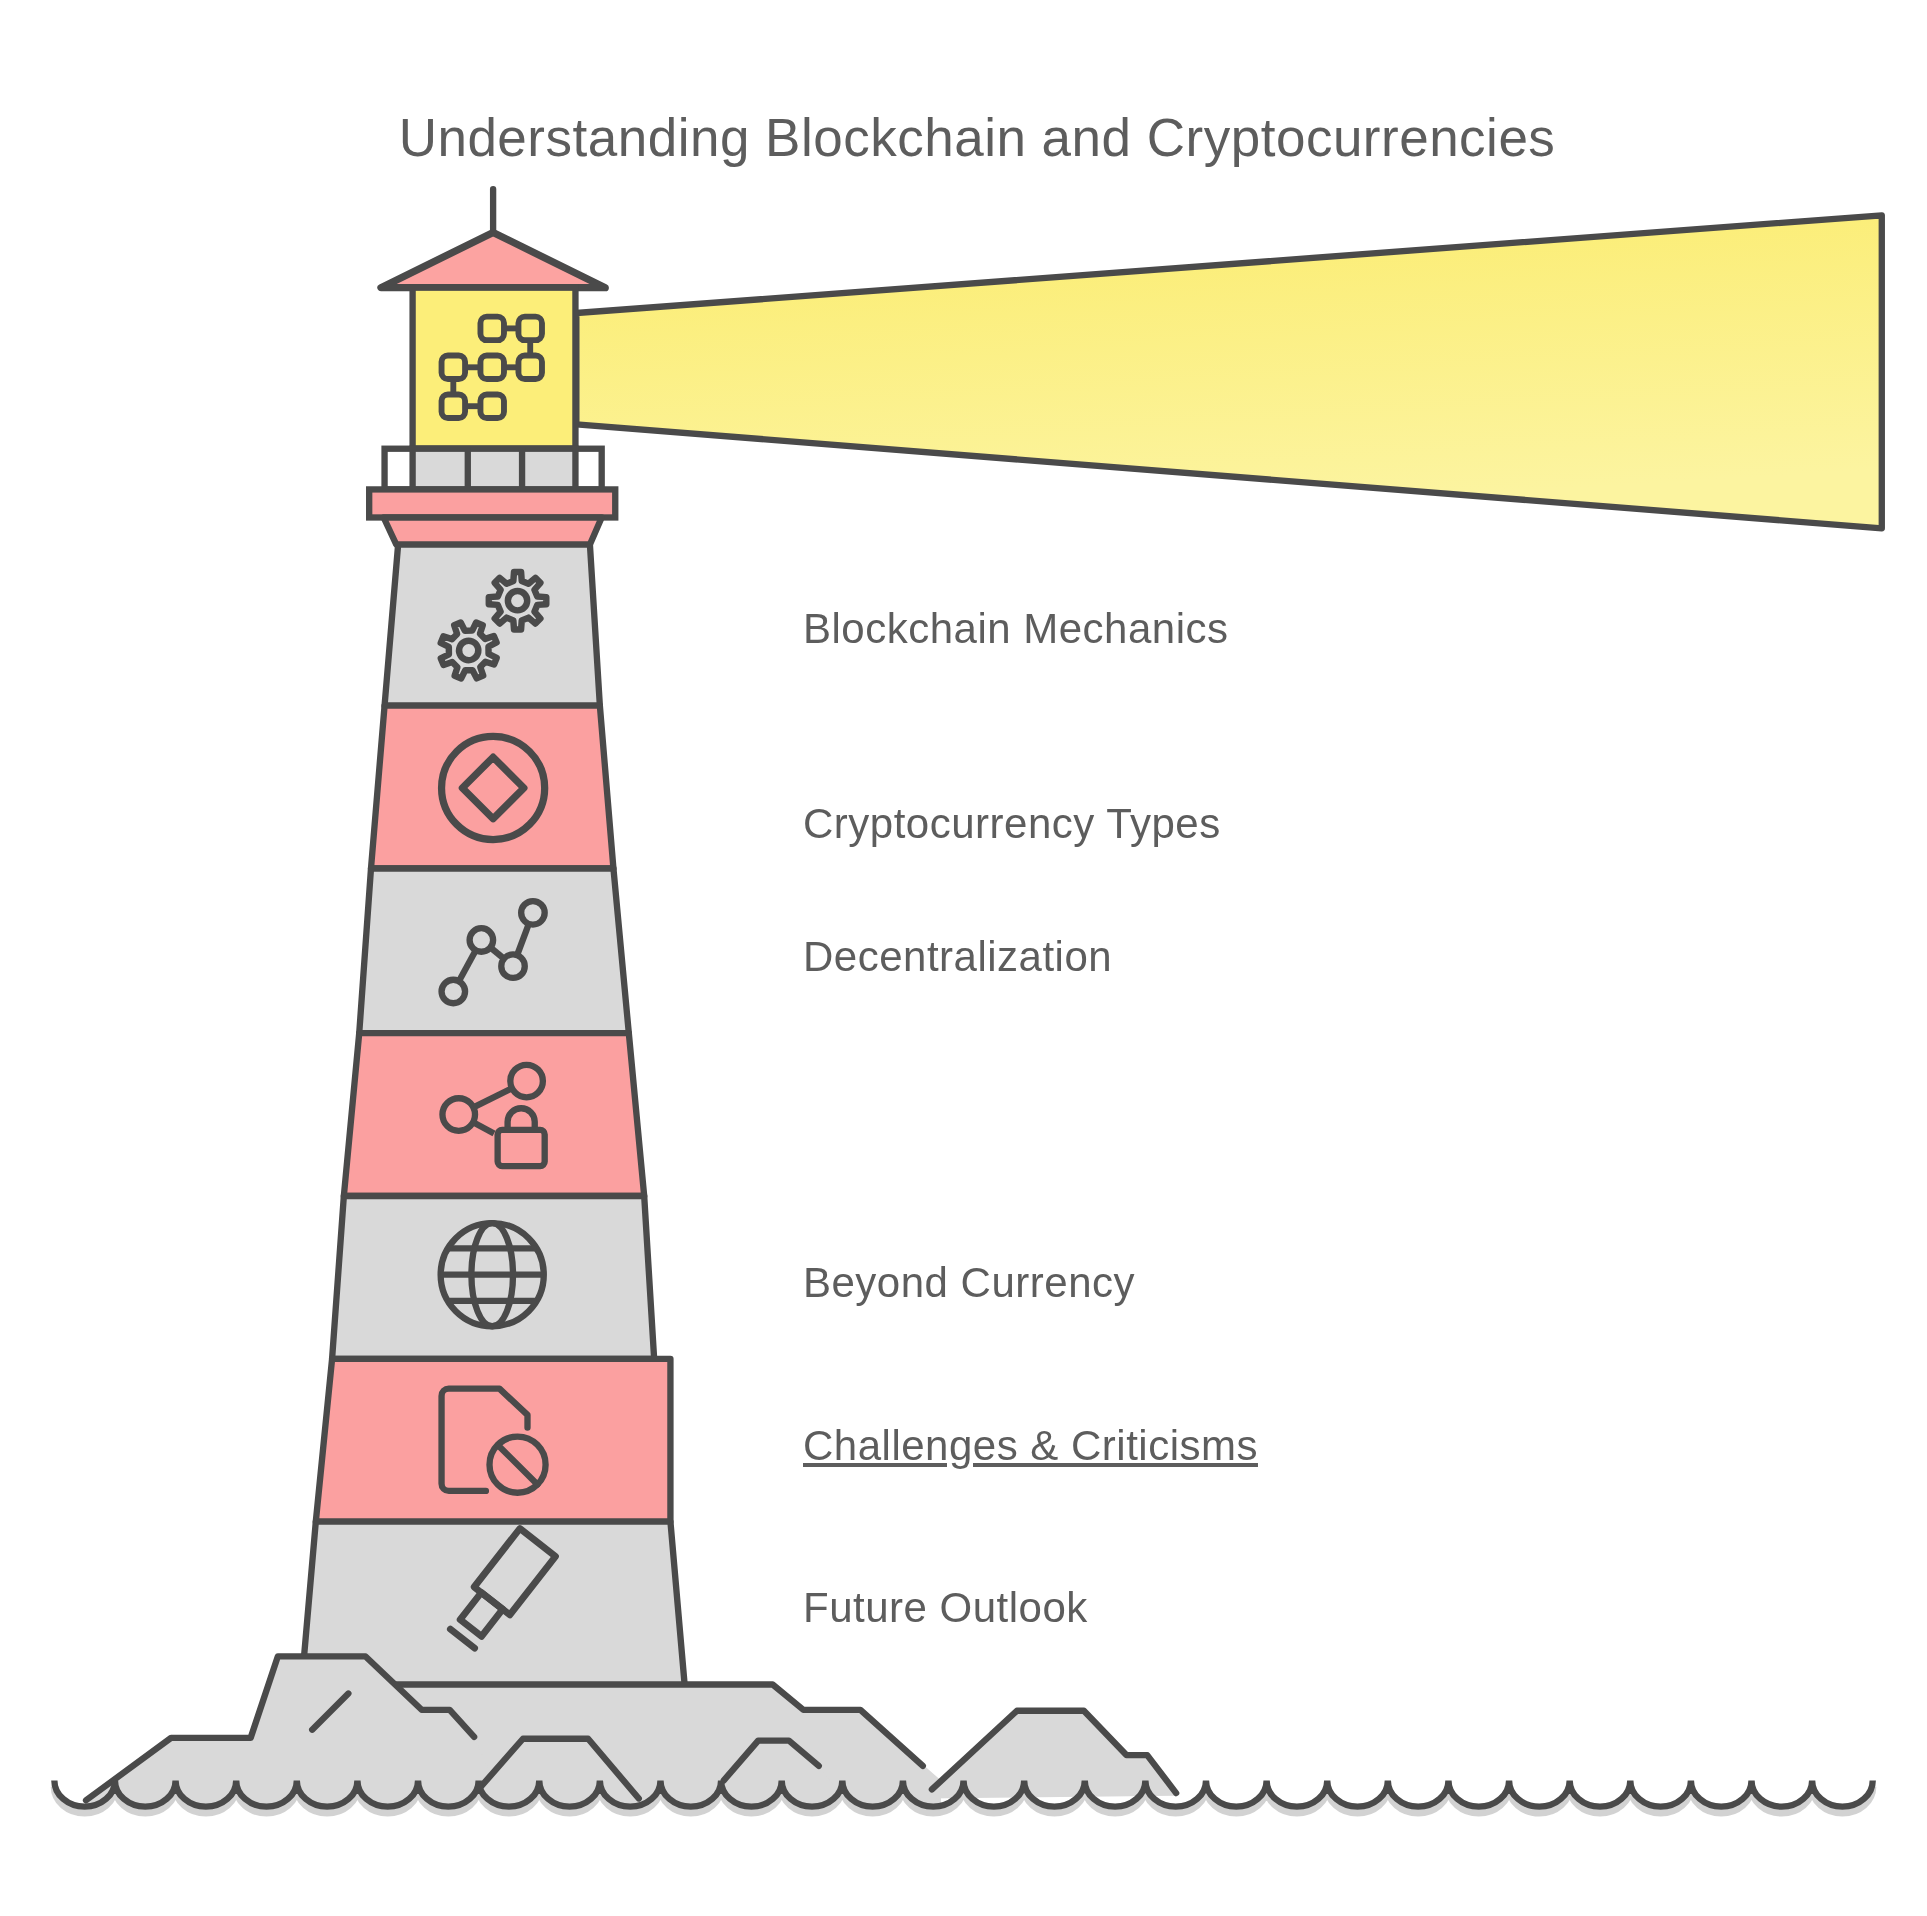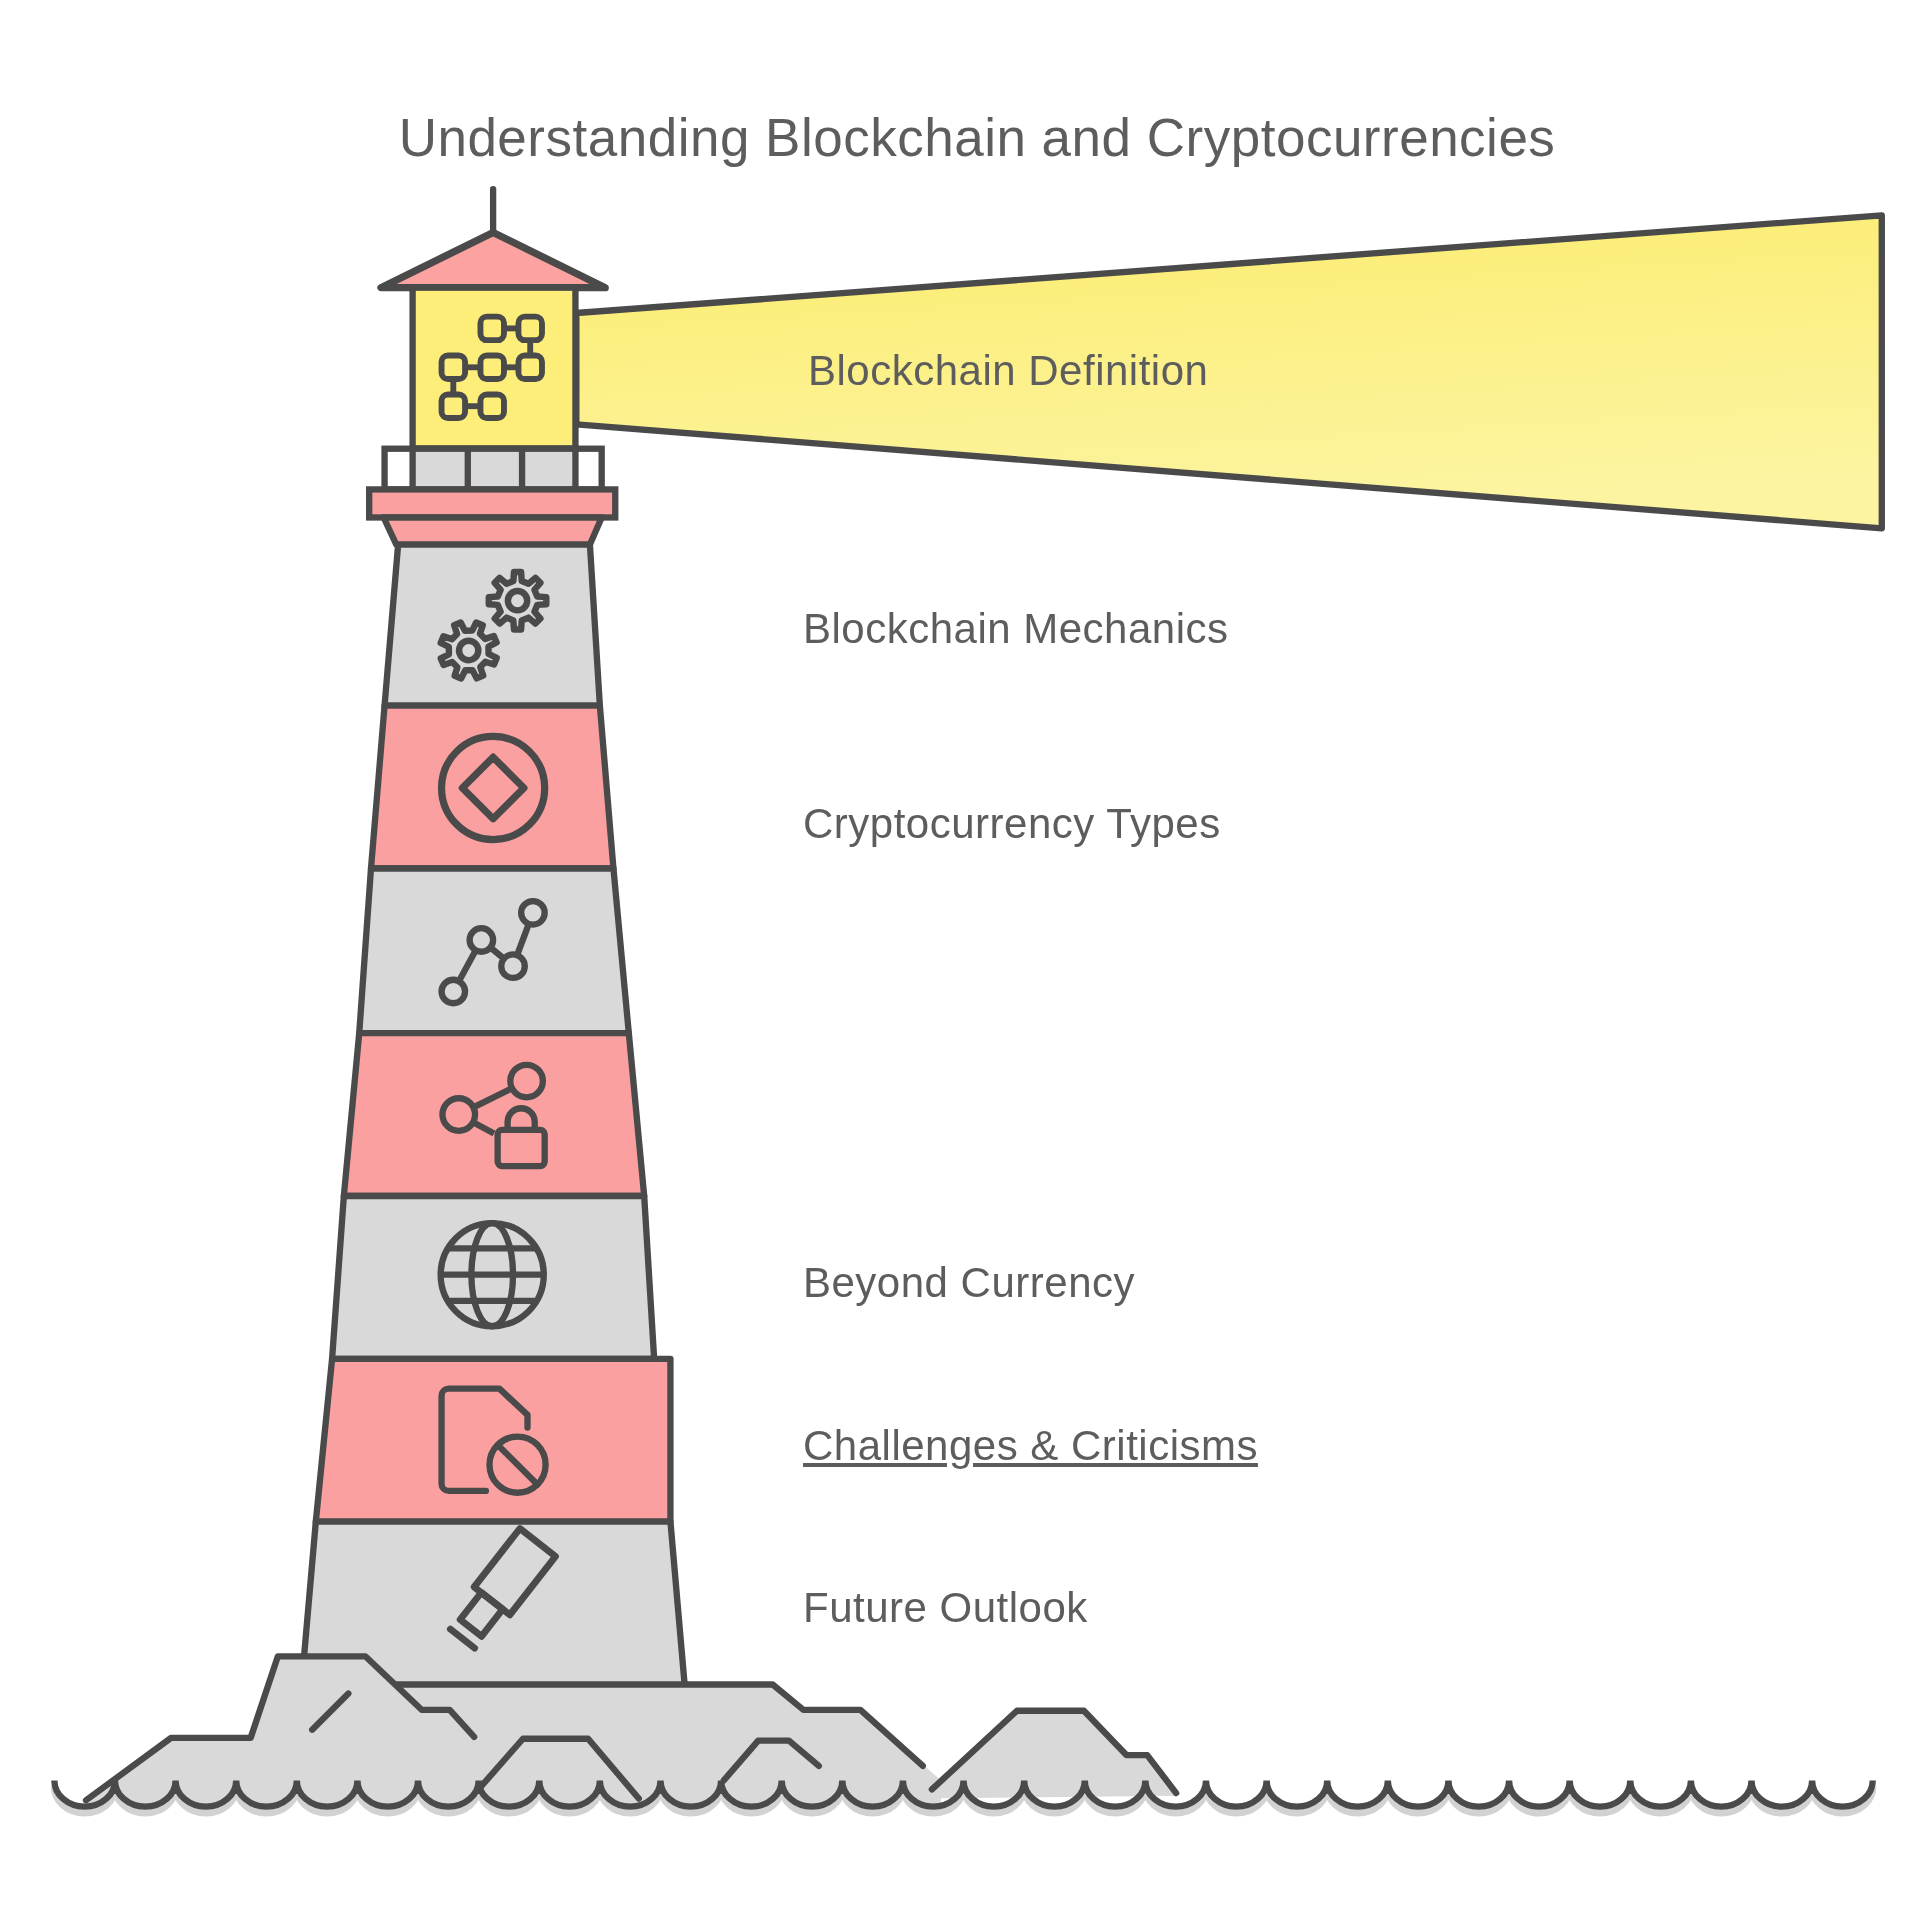--- a/index.html
+++ b/index.html
@@ -179,20 +179,20 @@
              a33.5,29 0 0 0 67,0 a33.5,29 0 0 0 67,0 a33.5,29 0 0 0 67,0 a33.5,29 0 0 0 67,0
              a33.5,29 0 0 0 67,0 a33.5,29 0 0 0 67,0 a33.5,29 0 0 0 67,0 a33.5,29 0 0 0 67,0
              a33.5,29 0 0 0 67,0 a33.5,29 0 0 0 67,0 a33.5,29 0 0 0 67,0 a33.5,29 0 0 0 67,0
              a33.5,29 0 0 0 67,0 a33.5,29 0 0 0 67,0 a33.5,29 0 0 0 67,0 a33.5,29 0 0 0 67,0
              a33.5,29 0 0 0 67,0 a33.5,29 0 0 0 67,0" fill="none" stroke="#4A4A4A" stroke-width="7"></path>
   </g>
 </svg>
 
   <div class="title" style="left:977px; top:137px;">Understanding Blockchain and Cryptocurrencies</div>
 
-  <div class="label" style="left:808px; top:371px;">Blockchain Definition</div>
   <div class="label" style="left:803px; top:629px;">Blockchain Mechanics</div>
   <div class="label" style="left:803px; top:793px;margin-top:31px;">Cryptocurrency Types</div>
+  <div class="label" style="left:803px; top:957px;">Decentralization</div>
   <div class="label" style="left:803px; top:1283px;">Beyond Currency</div>
   <div class="label" style="left:803px; top:1446px;text-decoration:underline;">Challenges &amp; Criticisms</div>
   <div class="label" style="left:803px; top:1608px;">Future Outlook</div>
 </div>
 
 
 </body></html>

